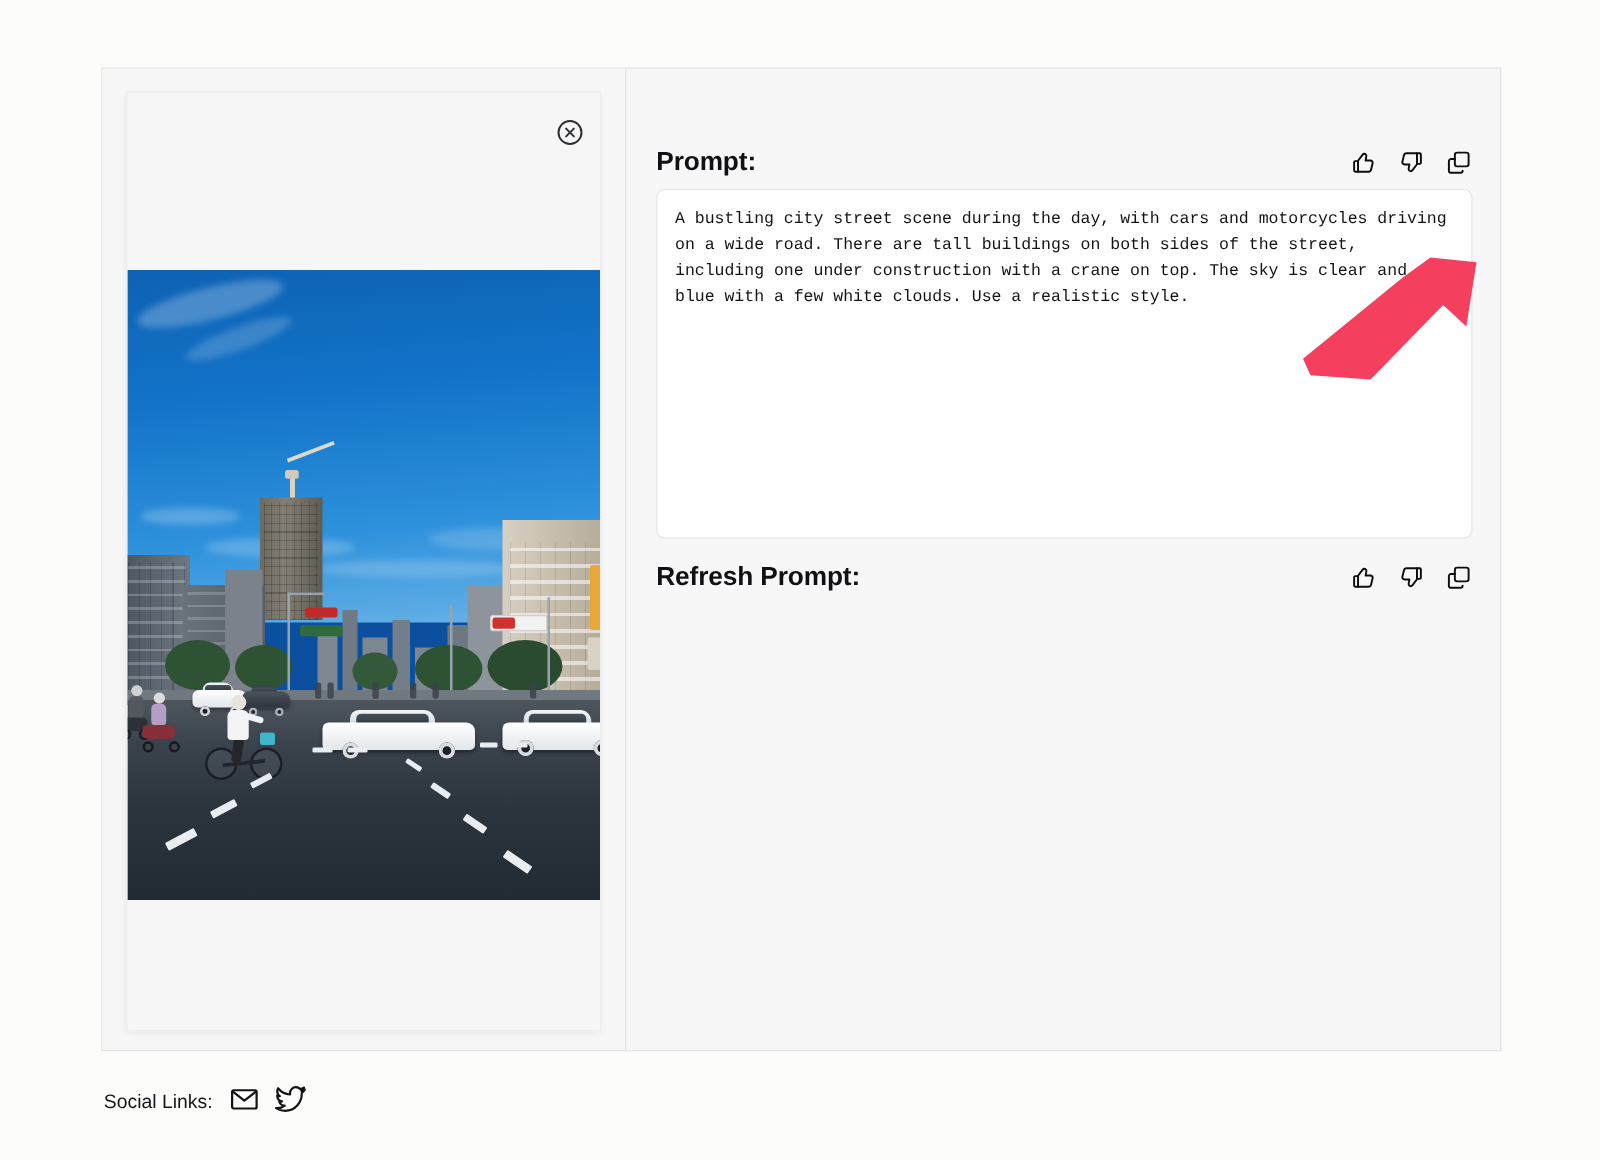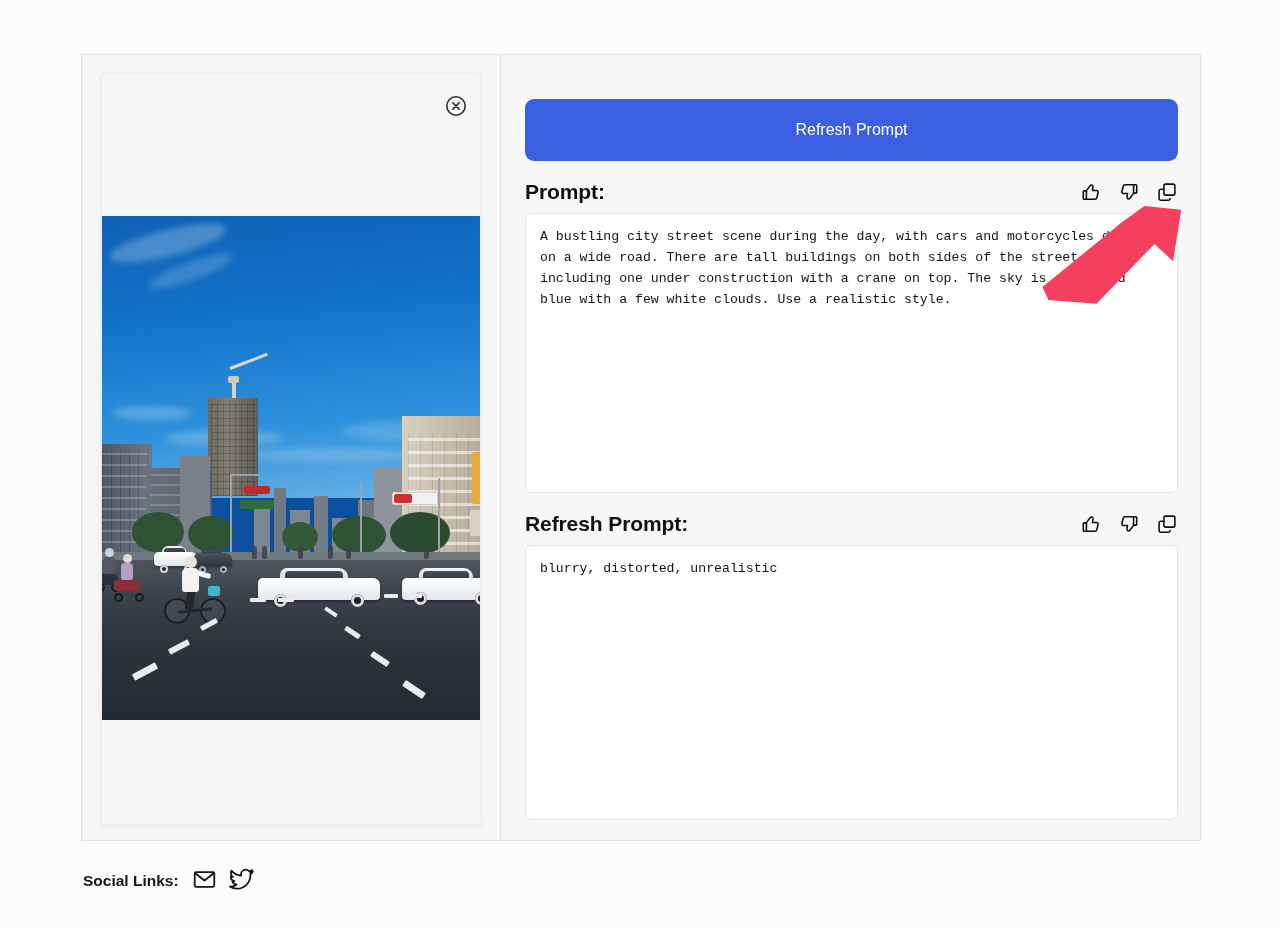--- a/index.html
+++ b/index.html
@@ -314,21 +314,21 @@
     pointer-events:none;
     z-index: 20;
   }
 
   
   .footer {
     position: absolute;
     left: 83px; top: 866px;
     display: flex; align-items: center; gap: 13px;
   }
-  .footer-label { font-size: 15.5px; color: #15171a; font-weight: bold; }
+  .footer-label { font-size: 15.5px; color: #15171a; }
   .social { display:flex; align-items:center; gap: 12px; }
   .social-icon { cursor: pointer; display:block; }
 </style>
 </head>
 <body>
 
 <div class="page">
 
   <div class="app-panel">
 
@@ -464,21 +464,20 @@
           <div class="dash dB4"></div>
             <div class="dash dB3"></div>
           <div class="dash dB2"></div>
             <div class="dash dB1"></div>
         </div>
       </div>
     </div>
 
     <div class="prompt-col">
 
-      <button class="refresh-btn">Refresh Prompt</button>
 
       <div class="section-head">
         <div class="section-title">Prompt:</div>
         <div class="icon-row">
           <div class="icon-btn">
             <svg width="22" height="22" viewBox="0 0 24 24" fill="none" stroke="#0d0e10" stroke-width="1.7" stroke-linejoin="round" stroke-linecap="round">
               <path d="M7 10.5 L7 20 L16.1 20 C17.2 20 18.1 19.3 18.35 18.3 L19.75 12.6
                        C20.05 11.4 19.1 10.3 17.85 10.3 L13.6 10.3 L14.25 6.6
                        C14.45 5.45 13.6 4.4 12.4 4.4 C11.85 4.4 11.35 4.68 11.05 5.15 L7 10.5 Z"></path>
               <path d="M7 10.8 L4.6 10.8 C4.05 10.8 3.6 11.25 3.6 11.8 L3.6 19
@@ -530,21 +529,20 @@
           <div class="icon-btn">
             <svg width="22" height="22" viewBox="0 0 24 24" fill="none" stroke="#0d0e10" stroke-width="1.7" stroke-linejoin="round" stroke-linecap="round">
               <rect x="8.6" y="3.4" width="12" height="12" rx="2"></rect>
               <path d="M15.4 19.2 A1.8 1.8 0 0 1 13.6 21 L5.2 21 A1.8 1.8 0 0 1 3.4 19.2
                        L3.4 10.8 A1.8 1.8 0 0 1 5.2 9 L8.6 9"></path>
             </svg>
           </div>
         </div>
       </div>
 
-      <textarea class="ta ta-negative" placeholder="Enter your negative prompt here" style="">blurry, distorted, unrealistic</textarea>
     </div>
   </div>
 
   <div class="arrow-overlay">
     <svg width="150" height="118" viewBox="0 0 150 118">
       <path d="M133 2 L133 54 L112 40 L64 108 L16 112 L8 100 L76 24 L96 4 Z" fill="#f43f5e" transform="translate(2,2) rotate(9 75 59)"></path>
     </svg>
   </div>
 
   <div class="footer">

